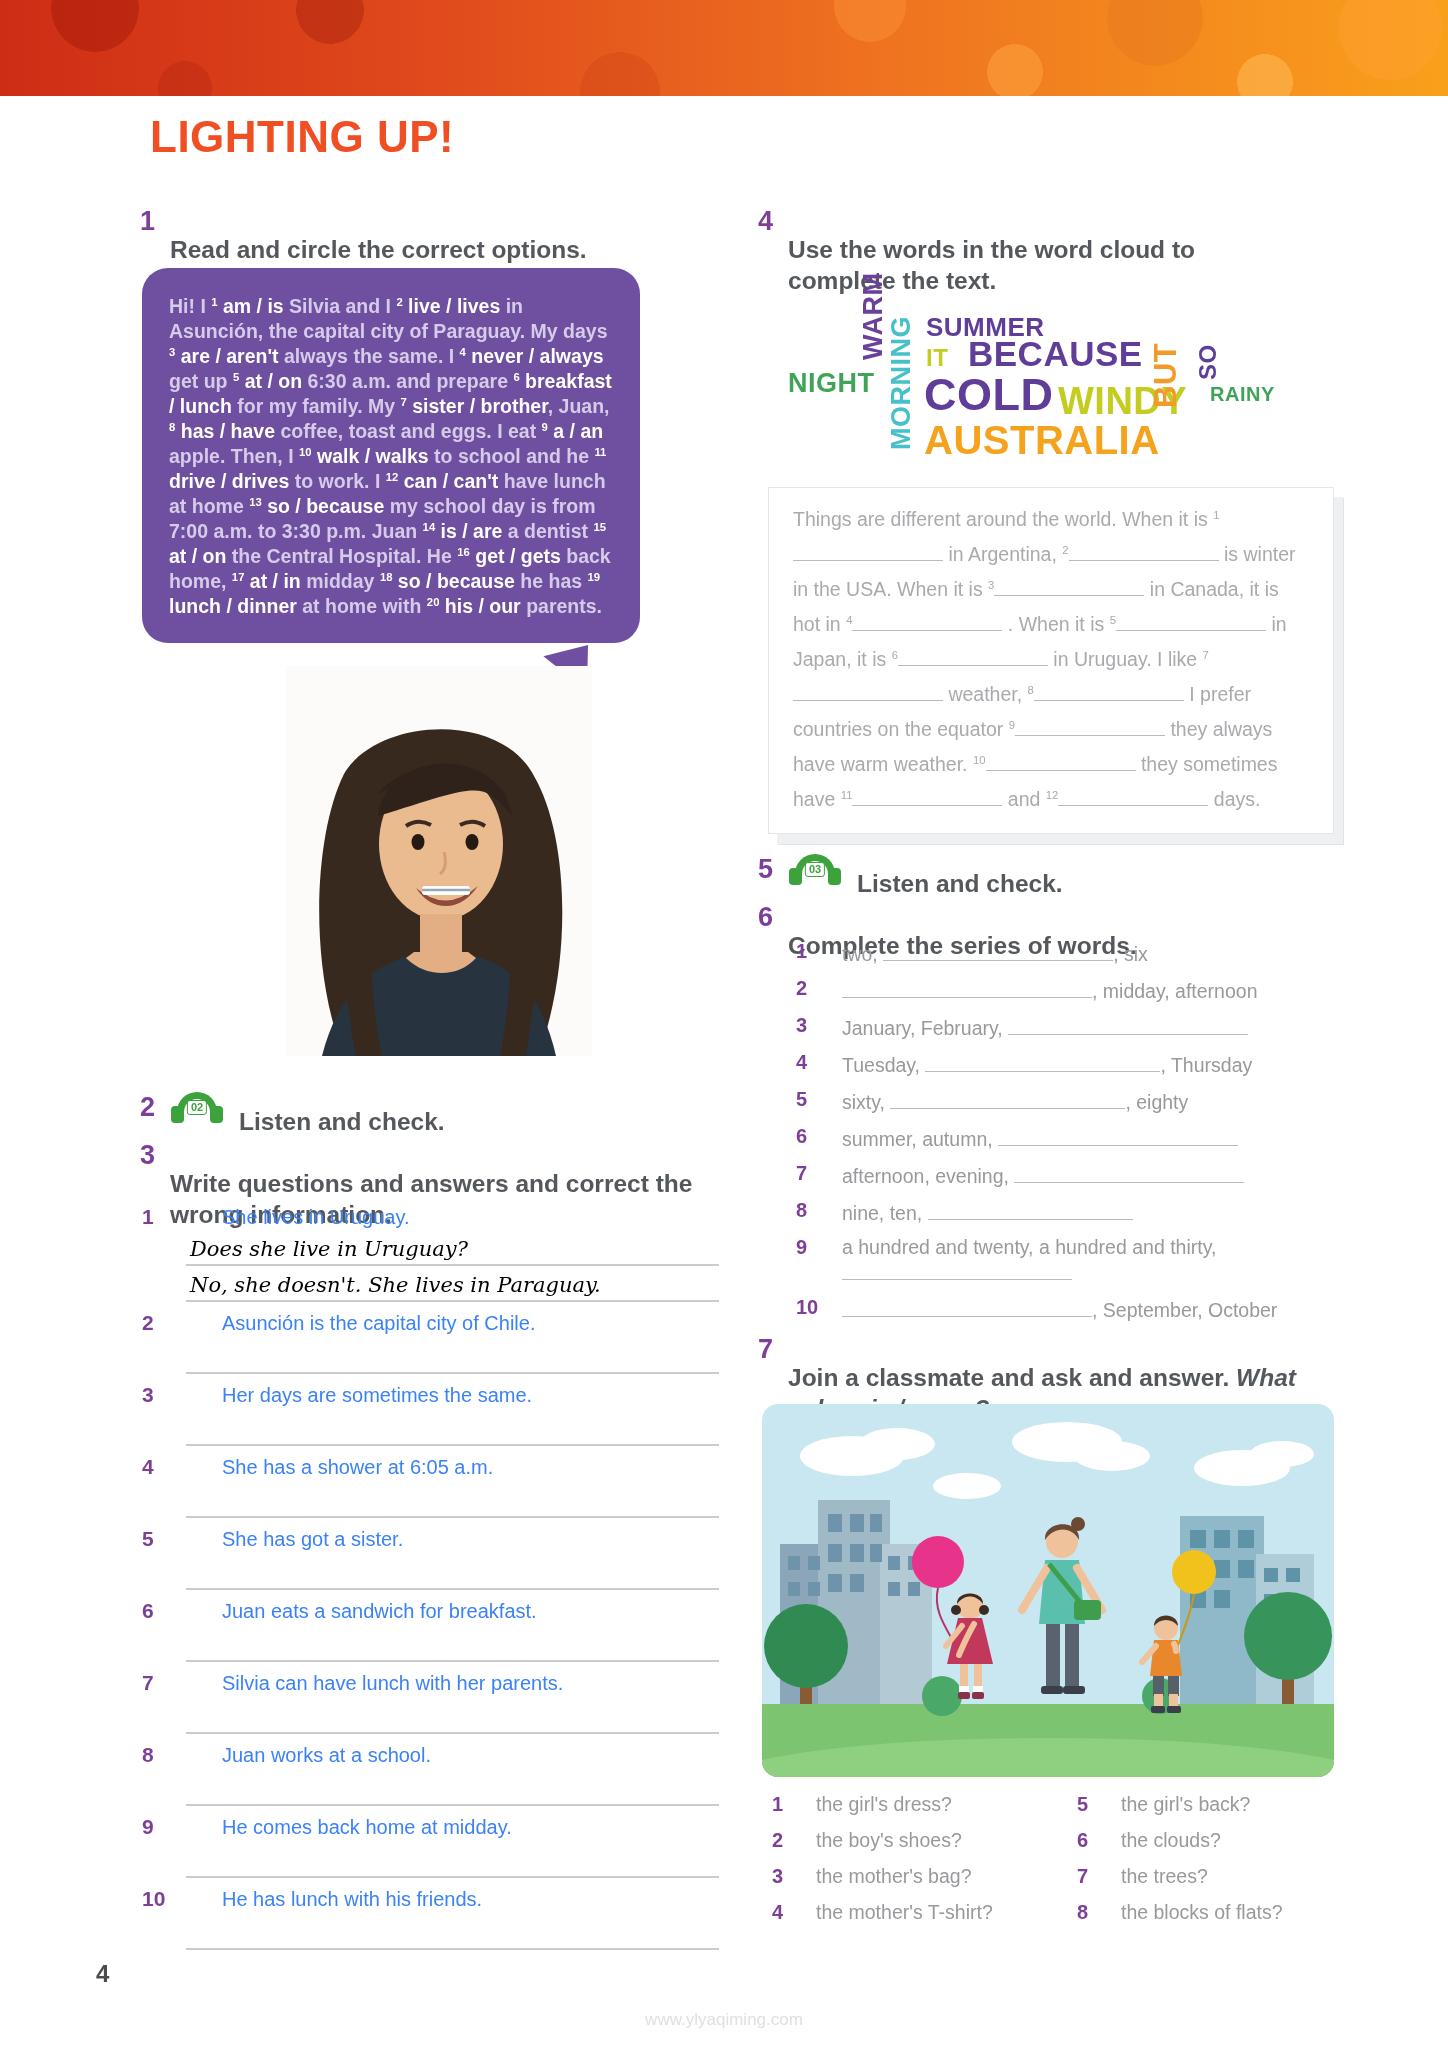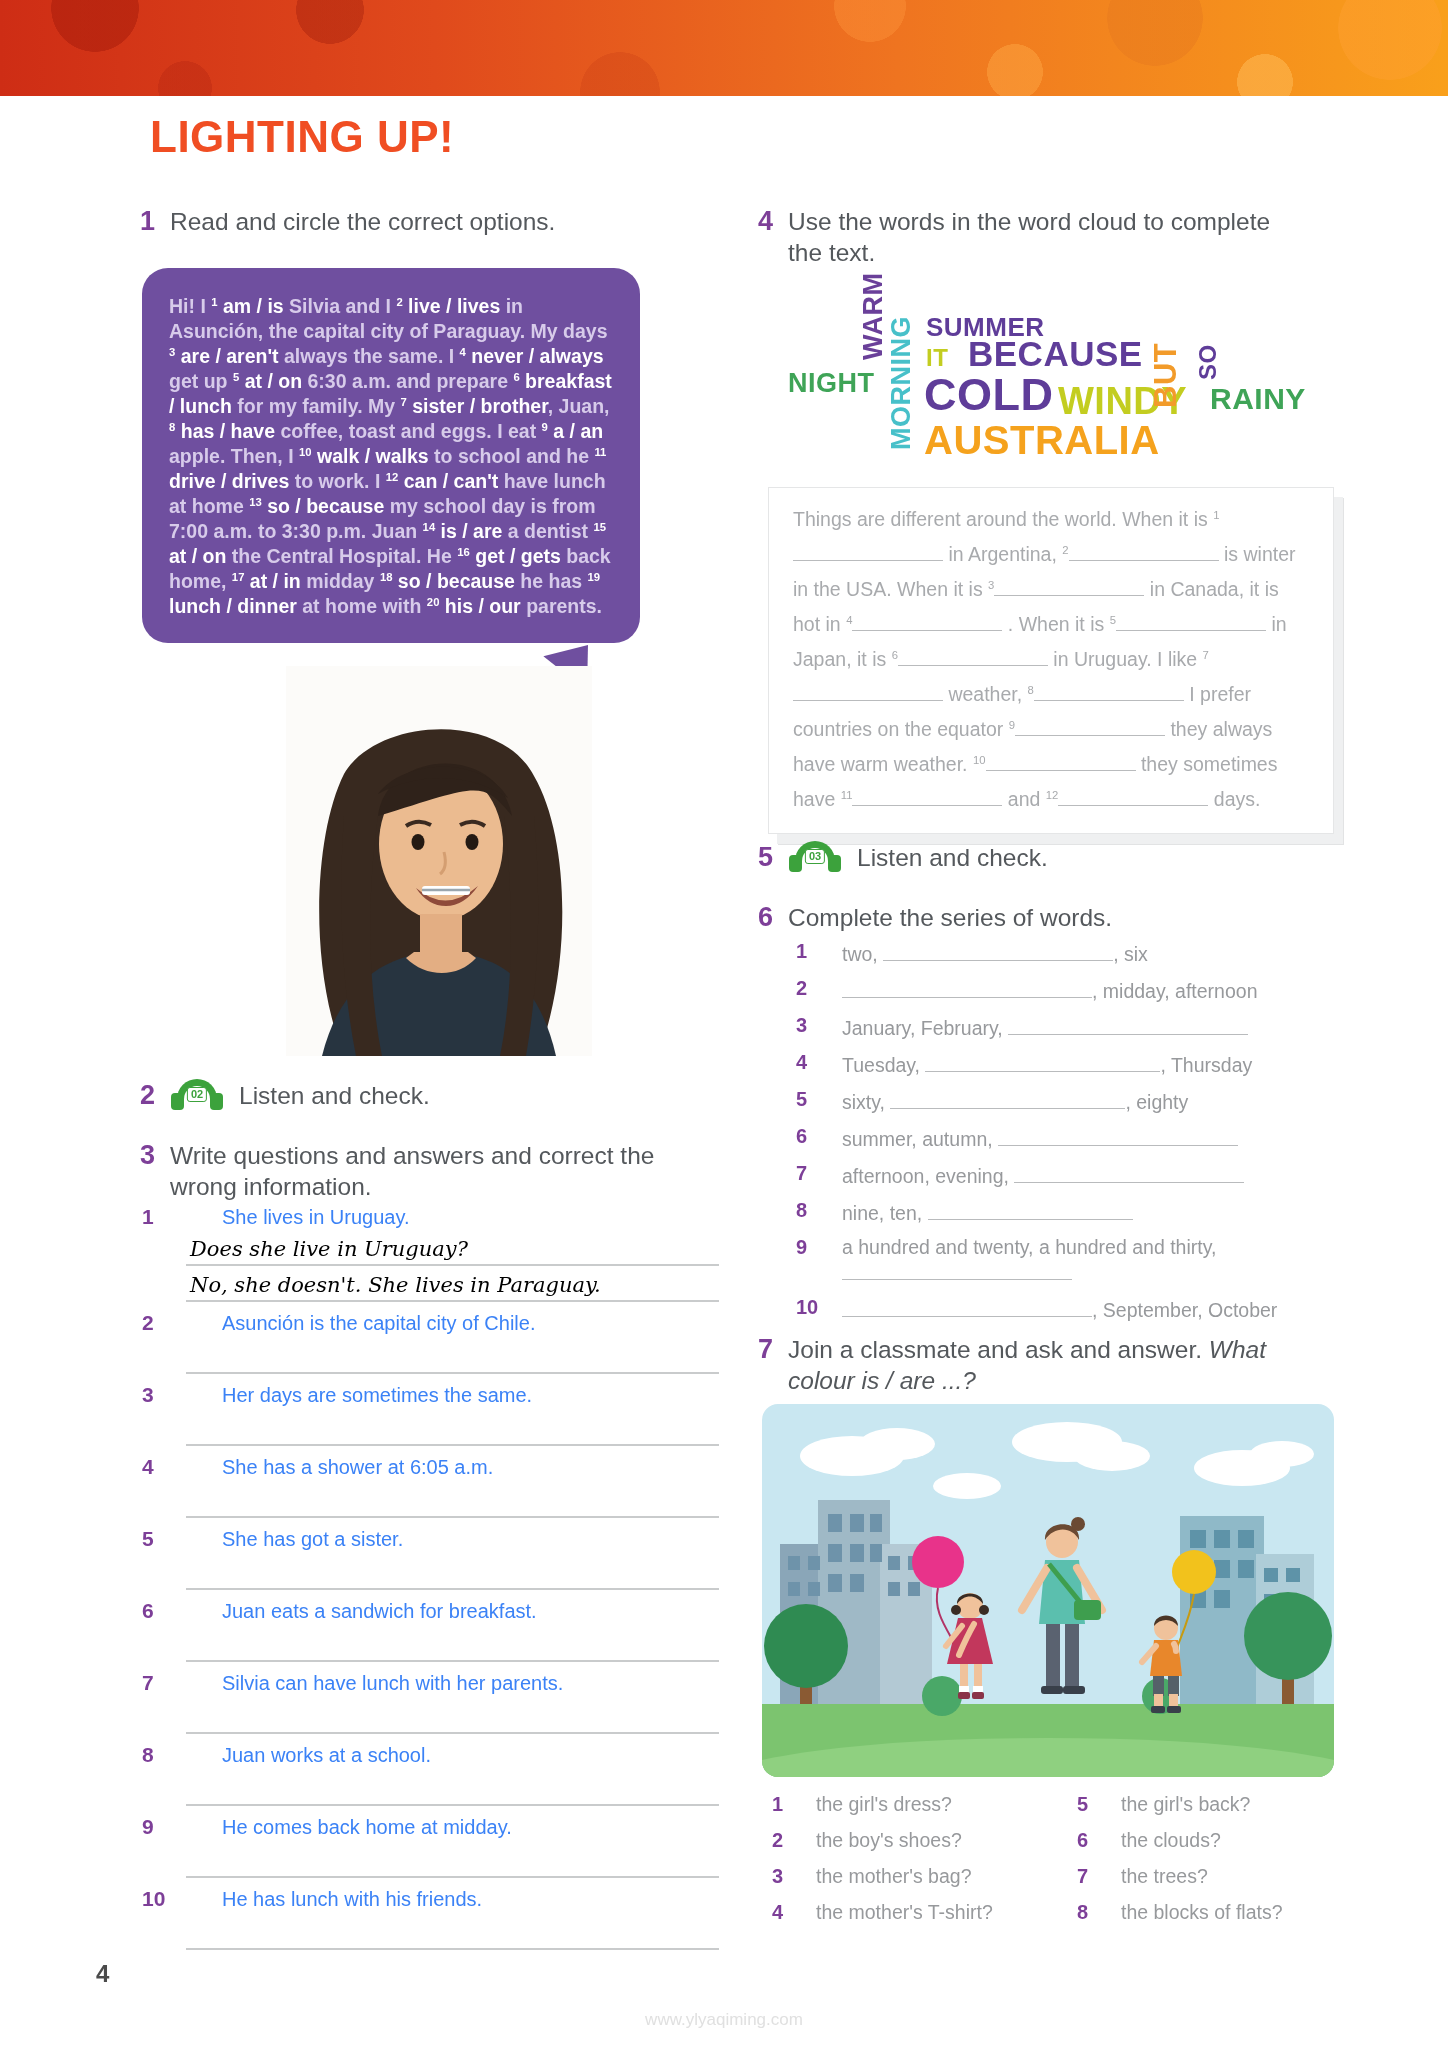--- a/index.html
+++ b/index.html
@@ -19,21 +19,21 @@
       radial-gradient(circle 28px at 1015px 72px, rgba(255,170,70,.45) 99%, transparent 100%),
       radial-gradient(circle 48px at 1155px 18px, rgba(230,120,30,.45) 99%, transparent 100%),
       radial-gradient(circle 28px at 1265px 82px, rgba(255,190,90,.50) 99%, transparent 100%),
       radial-gradient(circle 52px at 1390px 28px, rgba(255,160,50,.45) 99%, transparent 100%),
       linear-gradient(90deg,#CE2D15,#E04A1C 30%,#EF7420 62%,#F9A01B);
   }
   
   .page-title{position:absolute;left:150px;top:112px;font-size:44px;font-weight:800;color:#F04E23;letter-spacing:.5px;}
   .ex-header{position:absolute;display:flex;gap:15px;align-items:flex-start;}
   .ex-num{color:#7D3F98;font-weight:700;font-size:27px;line-height:31px;}
-  .ex-title{color:#54585C;font-weight:400;font-size:24.5px;line-height:31px;}
+  .ex-title{color:#54585C;font-weight:700;font-size:24.5px;line-height:31px;margin-top:28px;}
   .ex-title i{font-style:italic;}
   
   .audio{position:relative;display:inline-block;width:54px;height:34px;vertical-align:middle;flex:0 0 auto;}
   .audio .band{position:absolute;left:7px;top:1px;width:40px;height:24px;border:7px solid #3CA23C;border-bottom:none;border-radius:24px 24px 0 0;box-sizing:border-box;}
   .audio .cup-l,.audio .cup-r{position:absolute;top:15px;width:13px;height:17px;background:#3CA23C;border-radius:4px;}
   .audio .cup-l{left:1px;} .audio .cup-r{right:1px;}
   .audio .num{position:absolute;left:50%;top:9px;transform:translateX(-50%);background:#ffffff;border:1.5px solid #3CA23C;color:#3CA23C;font-size:11px;font-weight:700;line-height:13px;padding:0 3px;border-radius:3px;}
   
   .bubble{
     position:absolute;left:142px;top:268px;width:498px;box-sizing:border-box;
@@ -219,21 +219,21 @@
     <span style="left: 22px; top: 98px; font-size: 27px; color: rgb(63, 164, 87);">NIGHT</span>
     <span style="left: 94px; top: 88px; font-size: 27px; color: rgb(106, 64, 153); transform-origin: left top; transform: rotate(-90deg);">WARM</span>
     <span style="left: 122px; top: 178px; font-size: 27px; color: rgb(71, 192, 201); transform-origin: left top; transform: rotate(-90deg);">MORNING</span>
     <span style="left: 160px; top: 42px; font-size: 26px; color: rgb(95, 61, 153);">SUMMER</span>
     <span style="left: 160px; top: 74px; font-size: 24px; color: rgb(195, 205, 32);">IT</span>
     <span style="left: 202px; top: 64px; font-size: 35px; color: rgb(95, 61, 153);">BECAUSE</span>
     <span style="left: 158px; top: 100px; font-size: 45px; color: rgb(95, 61, 153);">COLD</span>
     <span style="left: 292px; top: 110px; font-size: 38px; color: rgb(195, 205, 32);">WINDY</span>
     <span style="left: 384px; top: 136px; font-size: 31px; color: rgb(242, 155, 42); transform-origin: left top; transform: rotate(-90deg);">BUT</span>
     <span style="left: 430px; top: 108px; font-size: 24px; color: rgb(95, 61, 153); transform-origin: left top; transform: rotate(-90deg);">SO</span>
-    <span style="left: 444px; top: 112px; font-size: 30px; color: rgb(63, 164, 87);">RAINY</span>
+    <span style="left: 444px; top: 112px; font-size: 20px; color: rgb(63, 164, 87);">RAINY</span>
     <span style="left: 158px; top: 148px; font-size: 40px; color: rgb(245, 162, 29);">AUSTRALIA</span>
   </div>
 <div class="card">
   <span>Things are different around the world. When it is <sup>1</sup><span class="blank" style="width: 150px;"></span> in Argentina, <sup>2</sup><span class="blank" style="width: 150px;"></span> is winter in the USA. When it is <sup>3</sup><span class="blank" style="width: 150px;"></span> in Canada, it is hot in <sup>4</sup><span class="blank" style="width: 150px;"></span> . When it is <sup>5</sup><span class="blank" style="width: 150px;"></span> in Japan, it is <sup>6</sup><span class="blank" style="width: 150px;"></span> in Uruguay. I like <sup>7</sup><span class="blank" style="width: 150px;"></span>  weather, <sup>8</sup><span class="blank" style="width: 150px;"></span> I prefer countries on the equator <sup>9</sup><span class="blank" style="width: 150px;"></span> they always have warm weather. <sup>10</sup><span class="blank" style="width: 150px;"></span> they sometimes have <sup>11</sup><span class="blank" style="width: 150px;"></span> and <sup>12</sup><span class="blank" style="width: 150px;"></span> days.</span>
 </div>
 
 <div class="ex-header" style="left:758px;top:840px;width:560px;align-items:center;">
   <span class="ex-num">5</span>
   <span class="audio">
     <span class="band"></span>

